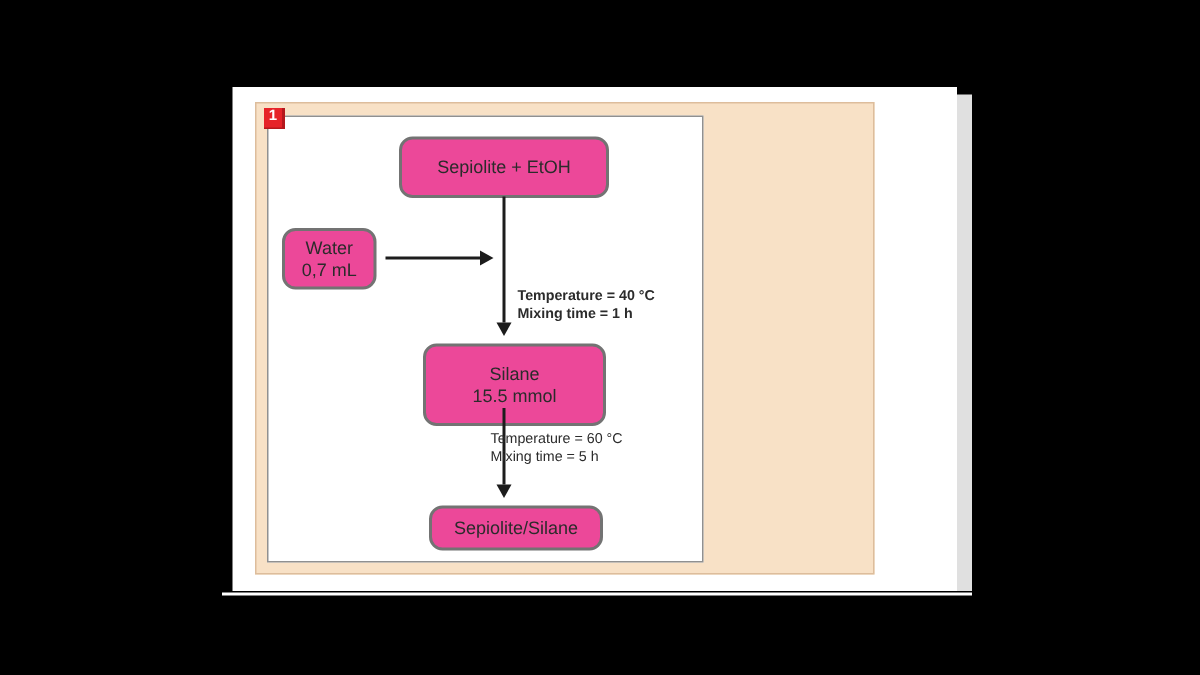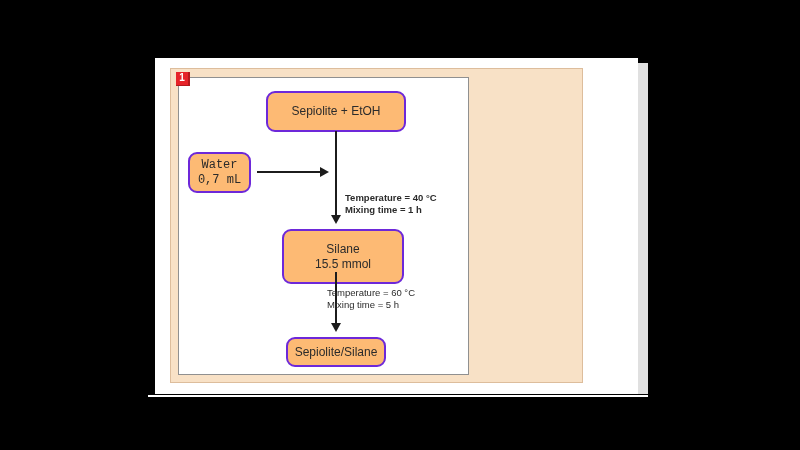--- a/index.html
+++ b/index.html
@@ -75,37 +75,37 @@
     width: 104px;
     color: #38261a;
     font-size: 9.8px;
     font-weight: bold;
     line-height: 12.9px;
     white-space: pre-line;
   }
   
   .node {
     position: absolute;
-    background: #fdba74;
-    border: 2px solid #6d28d9;
+    background: #ec4899;
+    border: 2px solid #737373;
     border-radius: 9px;
     box-sizing: border-box;
     display: flex;
     flex-direction: column;
     justify-content: center;
     align-items: center;
     color: #2b2b2b;
     font-size: 12px;
     line-height: 15px;
     text-align: center;
   }
   .node-sepiolite-etoh { left: 87px; top: 13px; width: 140px; height: 41px; }
-  .node-water         { left: 9px;  top: 74px; width: 63px;  height: 41px; font-family: Liberation Mono, monospace; }
+  .node-water         { left: 9px;  top: 74px; width: 63px;  height: 41px; }
   .node-silane        { left: 103px; top: 151px; width: 122px; height: 55px; }
-  .node-product       { left: 107px; top: 259px; width: 100px; height: 30px; }
+  .node-product       { left: 107px; top: 259px; width: 116px; height: 30px; }
   .qty-row {
     display: flex;
     justify-content: space-between;
     width: 100%;
     padding: 0 20px;
     box-sizing: border-box;
   }
   .vline {
     position: absolute;
     width: 2px;

